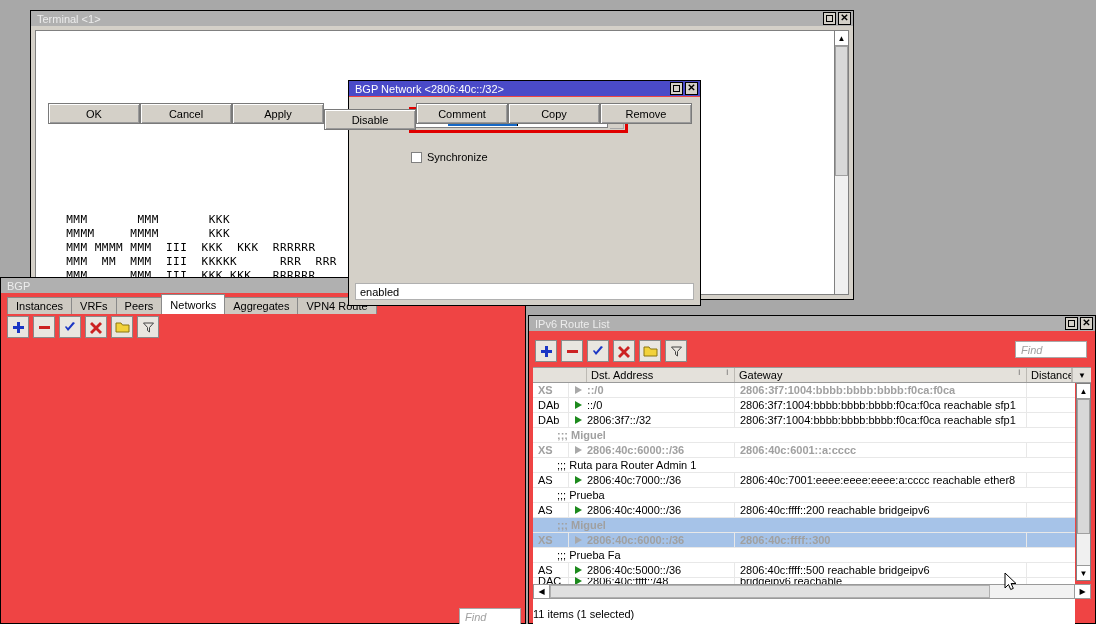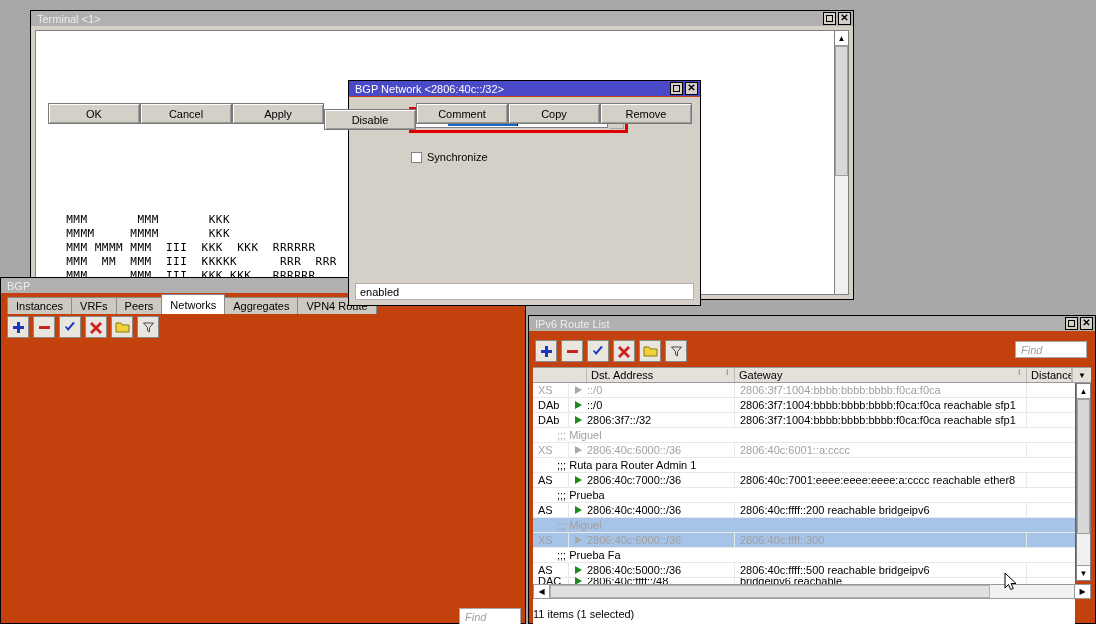--- a/index.html
+++ b/index.html
@@ -14,21 +14,21 @@
     font-size: 11px;
     color: #000;
     overflow: hidden;
     position: relative;
     -webkit-font-smoothing: none;
   }
 
   
   .win {
     position: absolute;
-    background: #c2410c;
+    background: #ef4444;
     border: 1px solid #000;
     box-sizing: border-box;
   }
   .titlebar {
     height: 15px;
     display: flex;
     align-items: center;
     padding: 0 2px 0 6px;
     font-size: 11px;
     box-sizing: border-box;
@@ -326,21 +326,21 @@
     padding-left: 4px;
     box-sizing: border-box;
     white-space: nowrap; overflow: hidden;
     height: 100%;
     display: flex; align-items: center;
   }
   .r-comment {
     padding-left: 24px;
     color: #000;
   }
-  .dim { color: #a0a0a0; }
+  .dim { color: #a0a0a0; font-weight: bold; }
   .tri {
     width: 0; height: 0;
     border-top: 4px solid transparent;
     border-bottom: 4px solid transparent;
     border-left: 7px solid #1d8a1d;
   }
   .tri.dim { border-left-color: #a8a8a8; }
   .hscroll {
     position: absolute;
     height: 15px;

